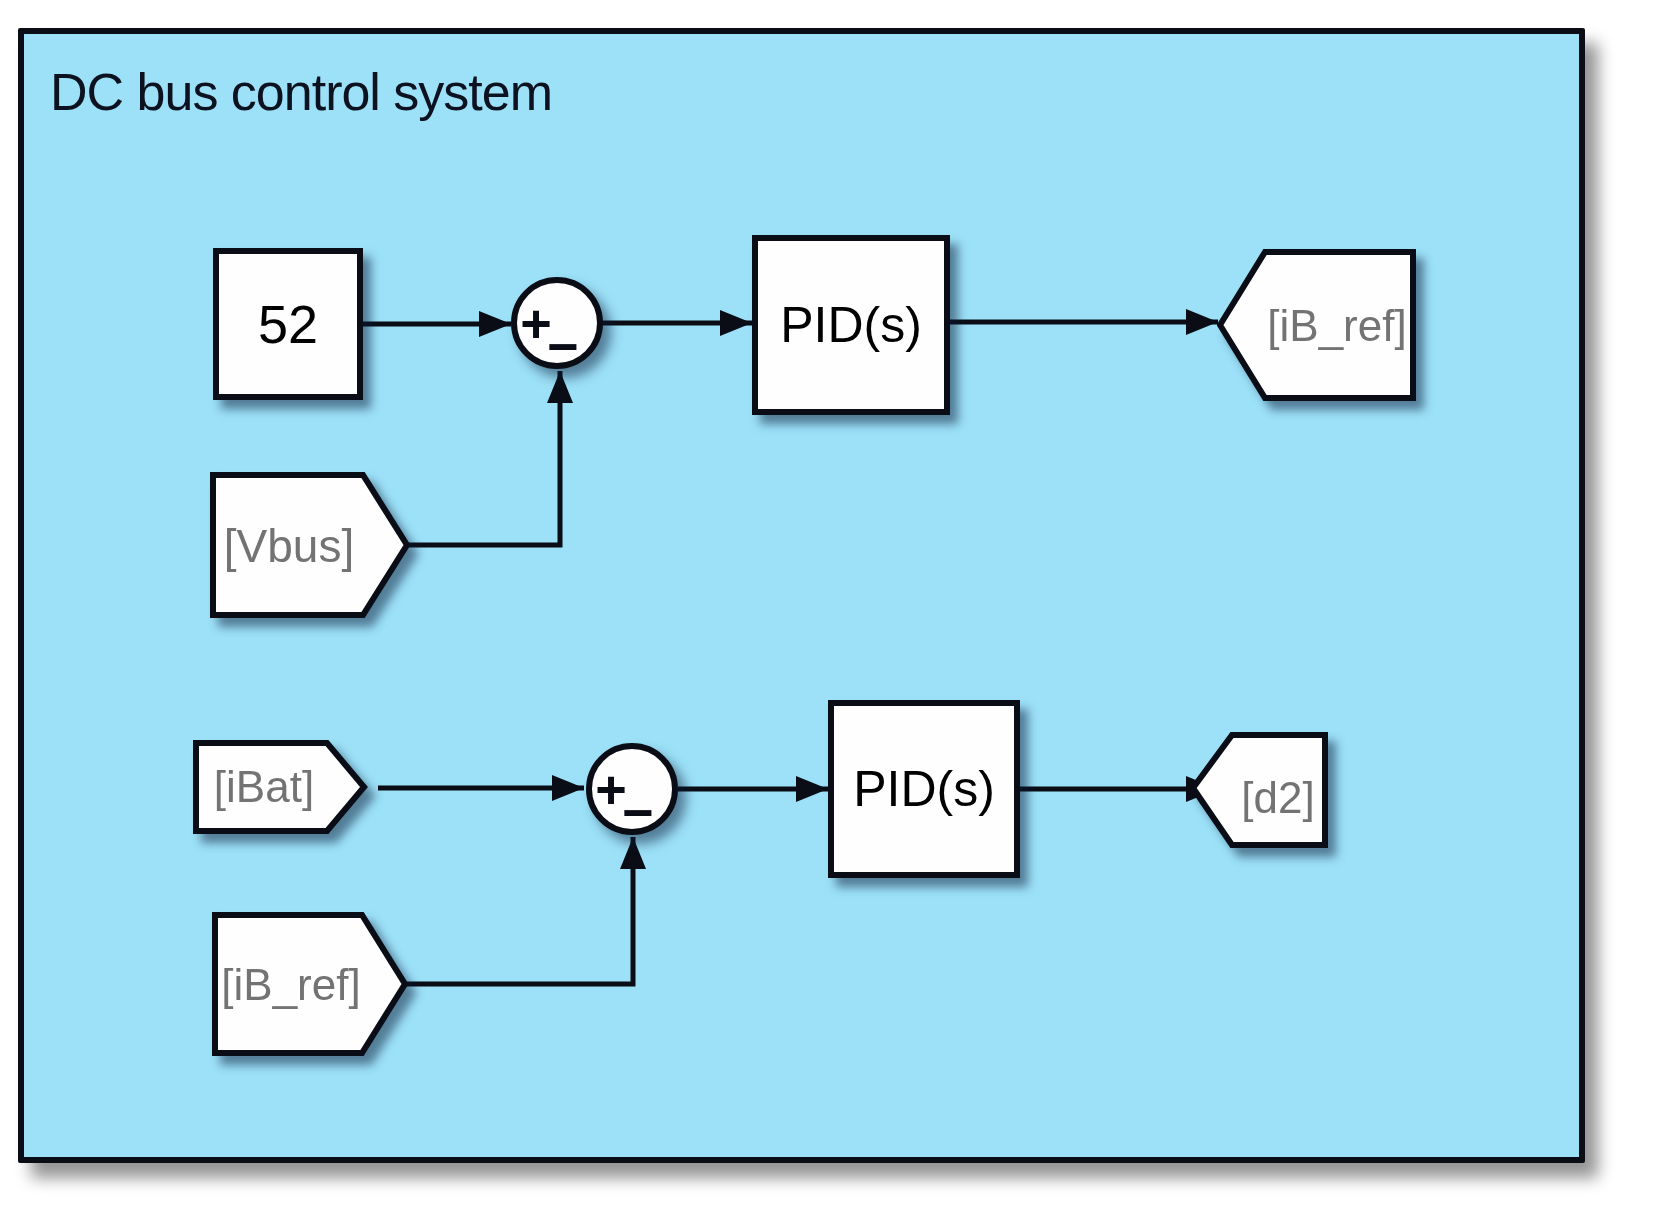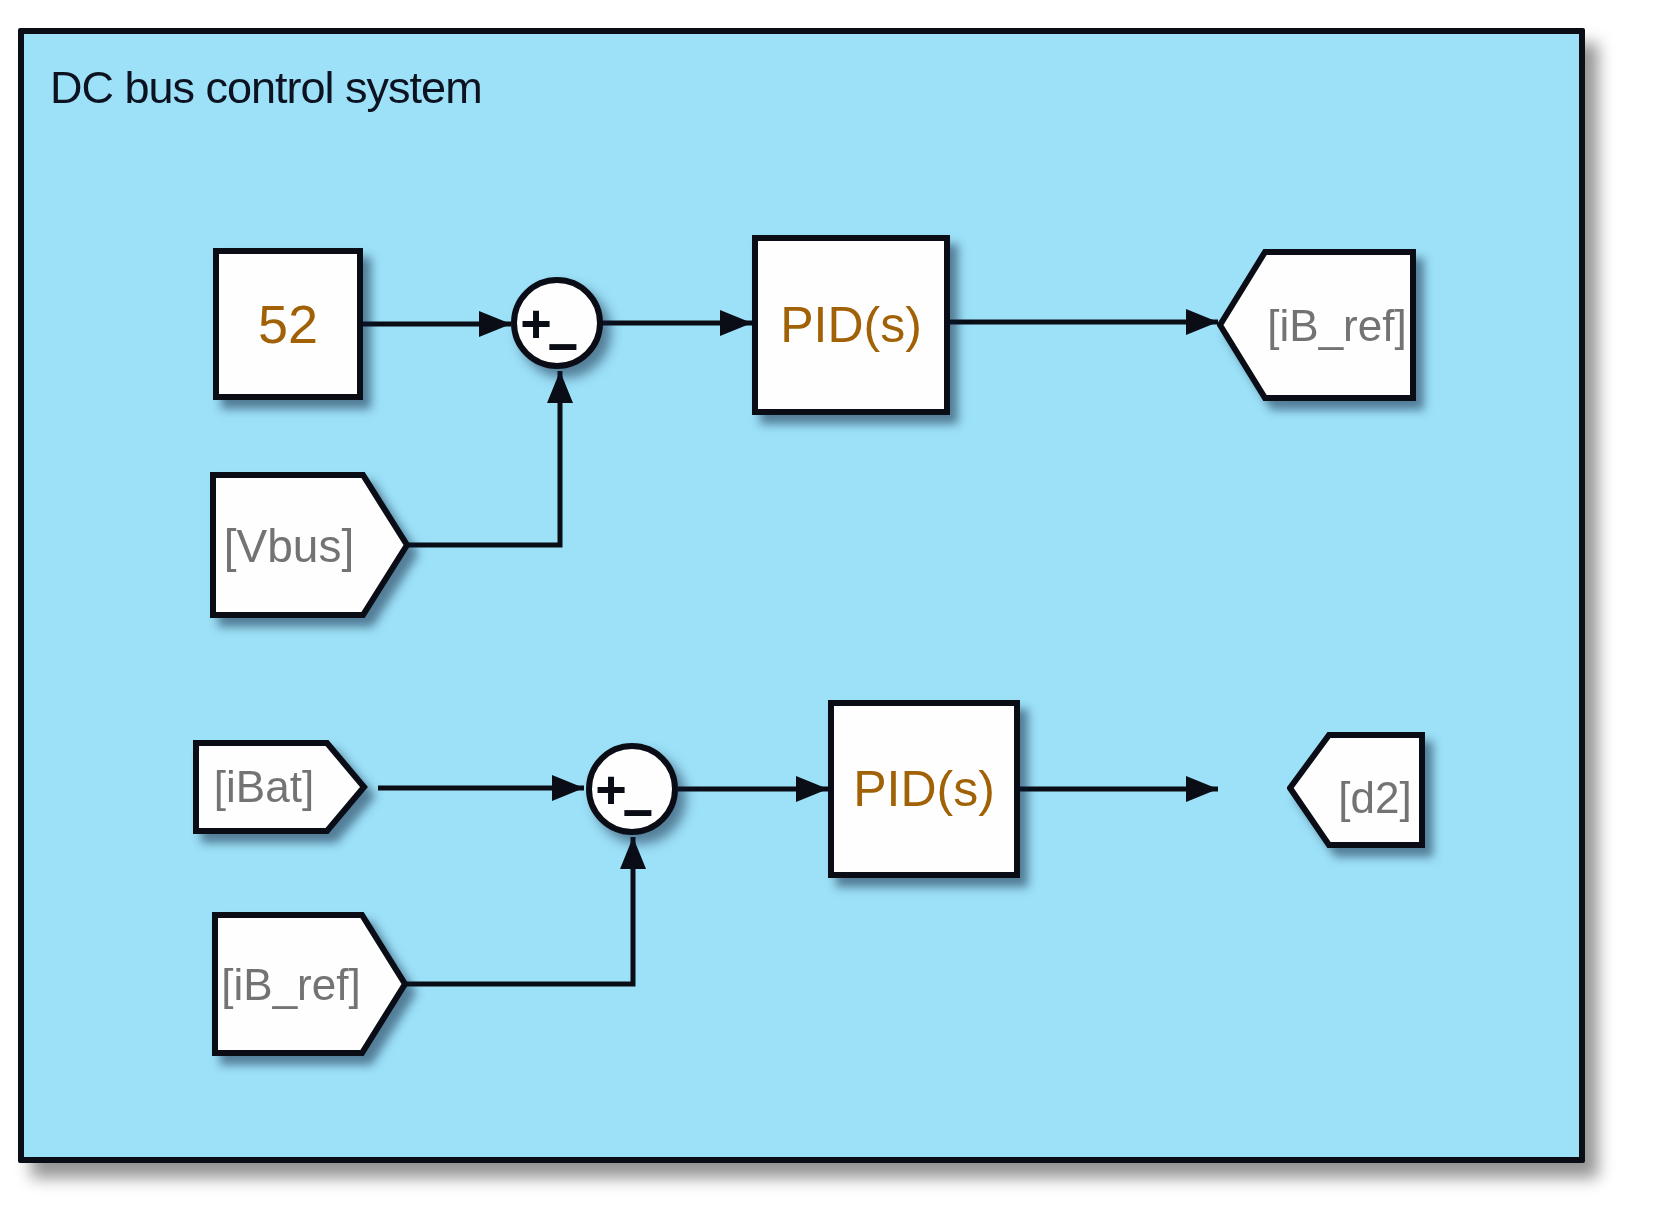--- a/index.html
+++ b/index.html
@@ -6,29 +6,29 @@
   #stage{
     position:relative;width:1655px;height:1226px;background:#ffffff;overflow:hidden;
     font-family:"Liberation Sans", sans-serif;color:#0d1020;
   }
   #panel{
     position:absolute;left:18px;top:28px;width:1555px;height:1123px;
     background:#9CE1F8;border:6px solid #0a0d16;border-radius:2px;
     box-shadow:13px 15px 16px rgba(0,0,0,0.42);
   }
   #title{
-    position:absolute;left:50px;top:62px;font-size:45px;letter-spacing:-1px;
+    position:absolute;left:50px;top:62px;font-size:52px;letter-spacing:-1px;
     color:#0d1220;white-space:nowrap;
   }
   .block{
     position:absolute;background:#fefefe;border:6px solid #0a0d16;
     box-shadow:8px 9px 9px rgba(10,25,55,0.5);
     display:flex;align-items:center;justify-content:center;
   }
-  .block-label{font-size:50px;color:#a16207;white-space:nowrap;}
+  .block-label{font-size:50px;color:#000000;white-space:nowrap;}
   #const52 .block-label{font-size:54px;}
   .tagwrap{position:absolute;}
   .tagwrap svg{display:block;filter:drop-shadow(8px 9px 5px rgba(10,25,55,0.5));}
   .tagshape{fill:#fefefe;stroke:#0a0d16;stroke-width:6;stroke-linejoin:miter;}
   .tag-label{
     position:absolute;display:flex;align-items:center;justify-content:center;
     font-size:44px;color:#737373;white-space:nowrap;top:0;bottom:0;
   }
   .sumwrap{position:absolute;}
   .sumwrap svg{display:block;filter:drop-shadow(8px 9px 6px rgba(10,25,55,0.5));}
@@ -105,21 +105,21 @@
       <circle class="sumcircle" cx="52" cy="52" r="43"></circle>
       <text class="sumsign" x="31" y="52" font-size="54" text-anchor="middle" dominant-baseline="central">+</text>
       <text class="sumsign" x="58" y="75" font-size="54" text-anchor="middle" dominant-baseline="central">−</text>
     </svg>
   </div>
 
   <div class="block layer3" style="left:828px;top:700px;width:180px;height:166px;">
     <span class="block-label">PID(s)</span>
   </div>
 
-  <div class="tagwrap layer3" style="left:1287px;top:732px;width:138px;height:132px;">
+  <div class="tagwrap layer3" style="left:1190px;top:732px;width:138px;height:132px;">
     <svg width="138" height="116" viewBox="0 0 138 116">
       <polygon class="tagshape" points="3,56 42,3 135,3 135,113 42,113"></polygon>
     </svg>
     <span class="tag-label" style="left:38px;right:0px;">[d2]</span>
   </div>
 
   <div class="tagwrap layer3" style="left:212px;top:912px;width:198px;height:146px;">
     <svg width="198" height="146" viewBox="0 0 198 146">
       <polygon class="tagshape" points="3,3 150,3 193,72 150,141 3,141"></polygon>
     </svg>

